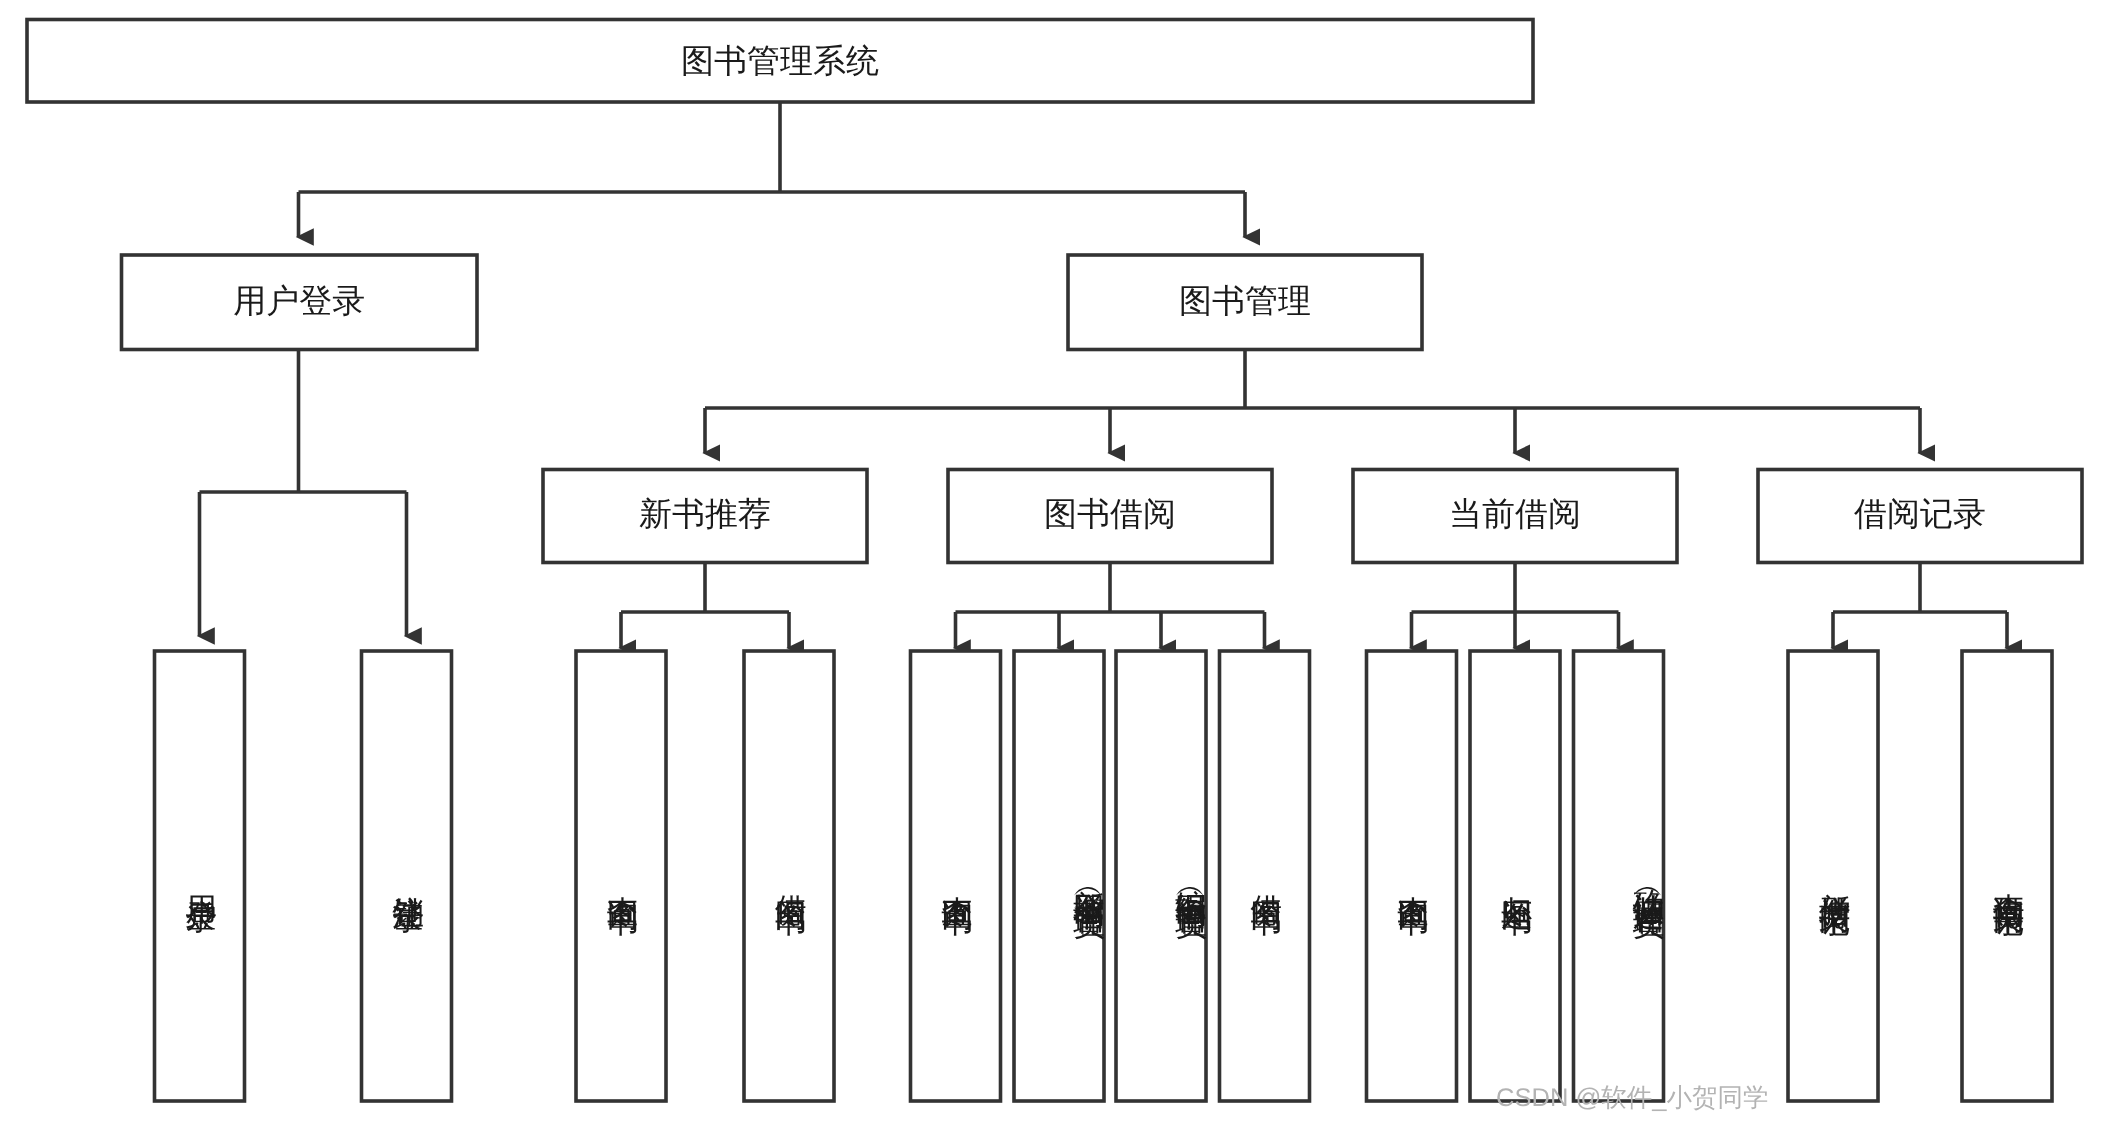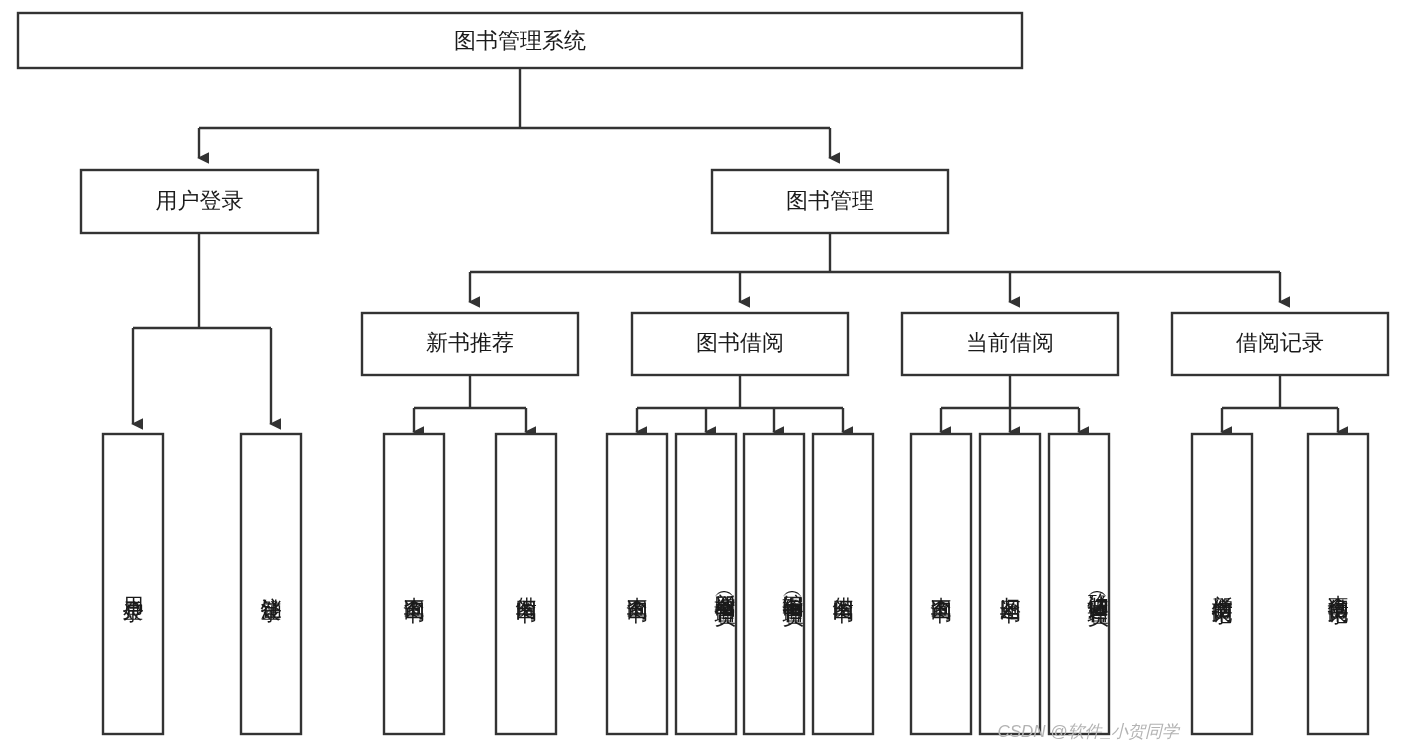--- a/index.html
+++ b/index.html
@@ -69,21 +69,20 @@
   }
   .watermark {
     position: absolute;
     right: 8px;
     bottom: 4px;
     font-family: "Liberation Sans", "DejaVu Sans", sans-serif;
     font-size: 17px;
     color: #b3b3b3;
     white-space: nowrap;
     pointer-events: none;
-    font-style: italic;
   }
 </style>
 </head>
 <body>
 
 <div id="diagram-root">
 
   <svg id="tree-svg" viewBox="0 0 1405 747">
 
     <defs>

